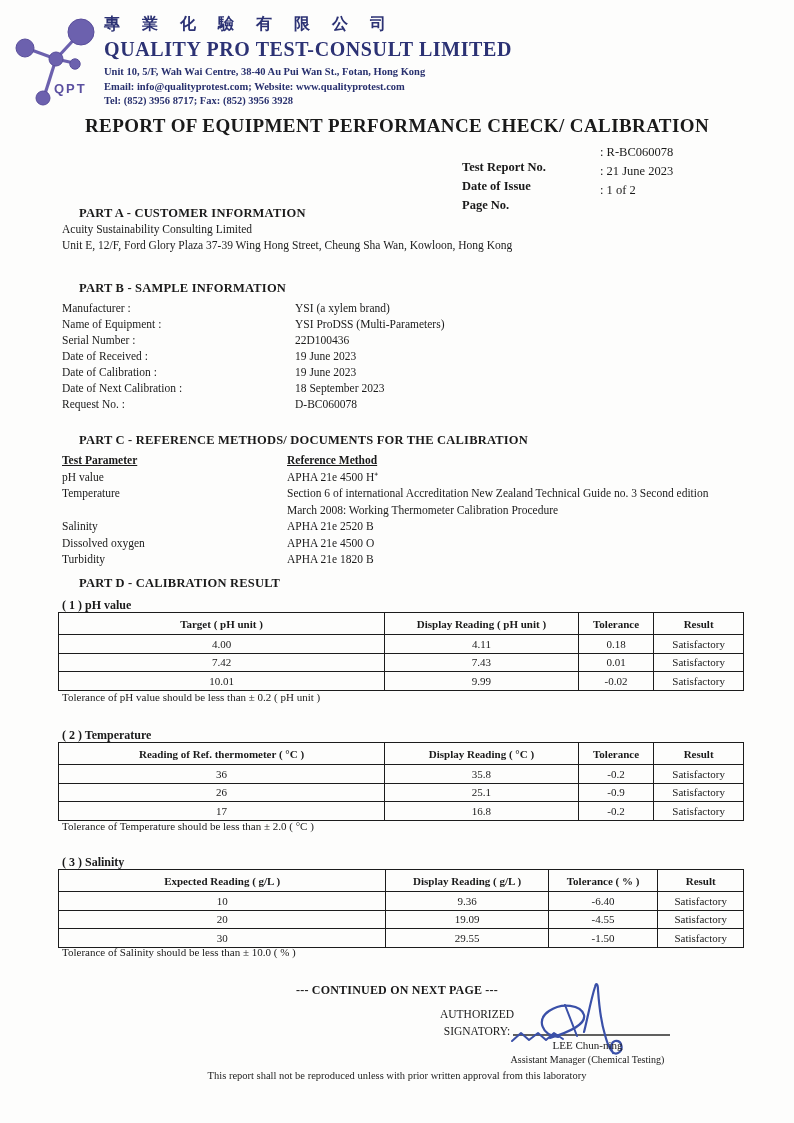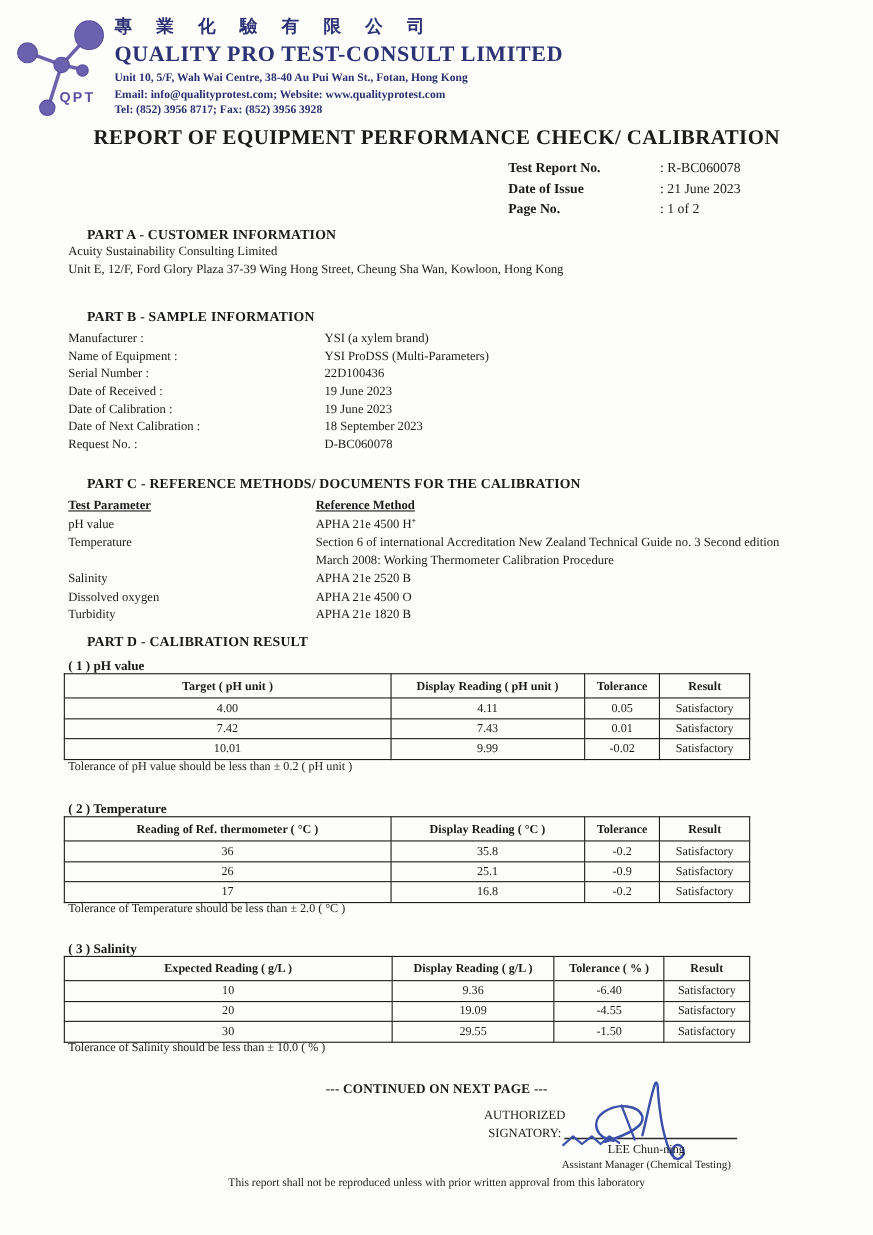--- a/index.html
+++ b/index.html
@@ -17,33 +17,33 @@
   .zh-name { font-size:16px; letter-spacing:9px; font-weight:600; color:#2c3274; }
   .en-name { font-size:20px; font-weight:600; letter-spacing:0.6px; color:#2c3274; margin-top:3px; }
   .addr { font-size:10.5px; font-weight:700; color:#28306e; line-height:14.5px; margin-top:4px; }
   .addr div { white-space:nowrap; }
 
   
   .title { position:absolute; top:115px; left:0; width:100%; text-align:center;
            font-size:19px; font-weight:700; letter-spacing:0.4px; }
   .rinfo { position:absolute; left:462px; top:143px; font-size:12.5px; }
   .rinfo-row { display:flex; height:19px; line-height:19px; }
-  .rinfo-row .lbl { font-weight:700; width:138px; }
+  .rinfo-row .lbl { font-weight:700; width:138px;margin-top:15px; }
 
   
   .sec-h { font-size:12.5px; font-weight:700; letter-spacing:0.2px;margin-left:17px; }
   .body-t { font-size:11.5px; }
 
   .partb-row { display:grid; grid-template-columns:233px 1fr; height:16px; line-height:16px; font-size:11.5px; }
 
   .partc-grid { display:grid; grid-template-columns:225px 445px; font-size:11.5px; line-height:16.5px; }
   .partc-head { font-weight:700; text-decoration:underline; }
 
   
-  table.cal { border-collapse:collapse; width:624px; table-layout:fixed;padding-left:32px; }
+  table.cal { border-collapse:collapse; width:686px; table-layout:fixed;padding-left:32px; }
   table.cal th, table.cal td {
     border:1.4px solid #1c1c1c; text-align:center; font-size:11px; padding:0;
   }
   table.cal th { height:22px; font-weight:700; }
   table.cal td { height:18.5px; font-weight:400; }
   .note { font-size:11px; }
   .sub-lbl { font-size:12px; font-weight:700; }
 
   
   .continued { position:absolute; top:983px; left:0; width:100%; text-align:center;
@@ -170,21 +170,21 @@
     <tbody>
         <tr>
       <th>Target ( pH unit )</th>
       <th>Display Reading ( pH unit )</th>
       <th>Tolerance</th>
       <th>Result</th>
     </tr>
     <tr>
       <td>4.00</td>
       <td>4.11</td>
-      <td>0.05</td>
+      <td>0.18</td>
       <td>Satisfactory</td>
     </tr>
     <tr>
       <td>7.42</td>
       <td>7.43</td>
       <td>0.01</td>
       <td>Satisfactory</td>
     </tr>
     <tr>
       <td>10.01</td>

